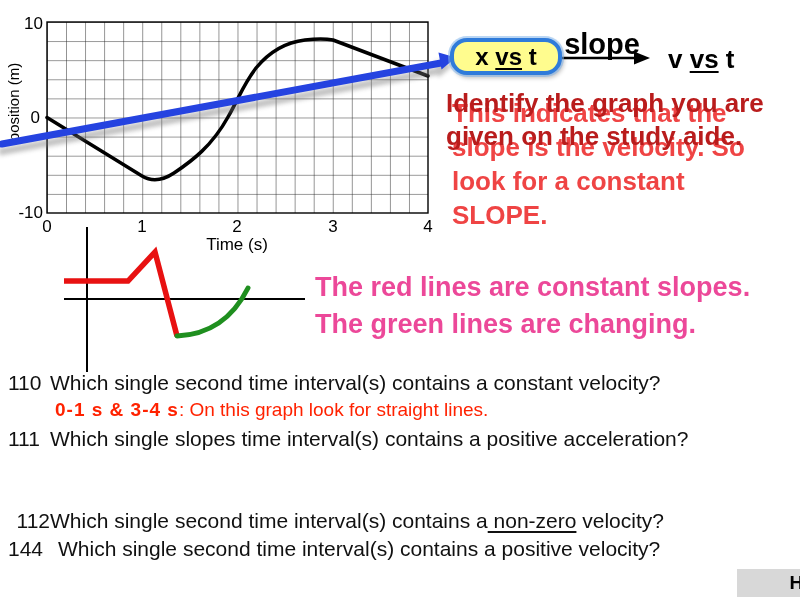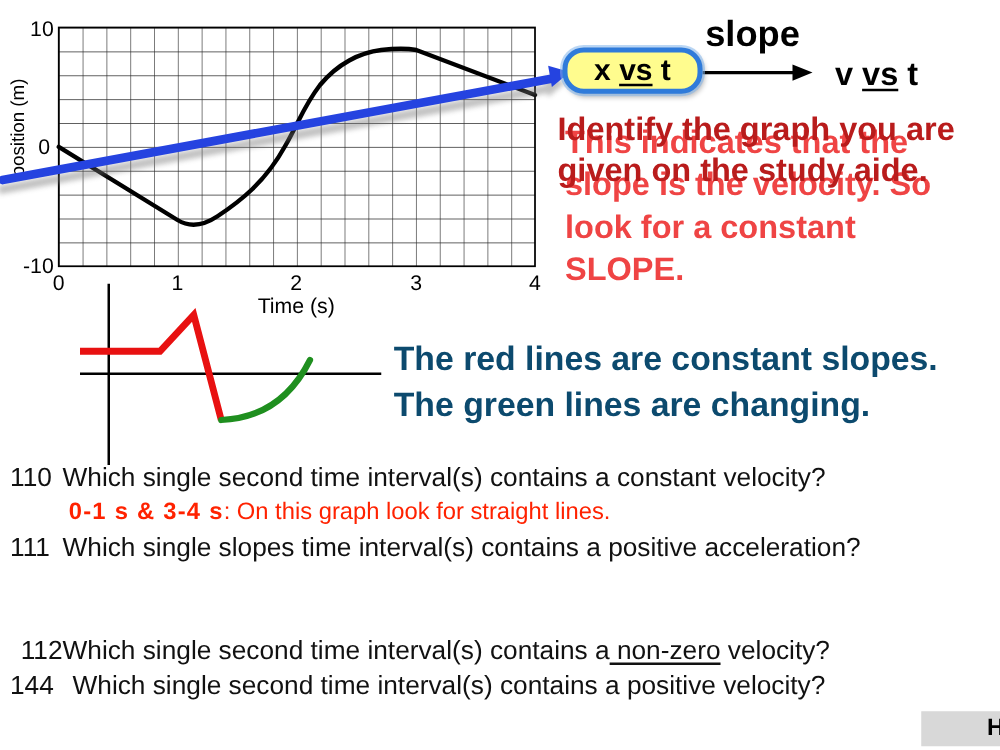--- a/index.html
+++ b/index.html
@@ -12,32 +12,32 @@
   .u{text-decoration:underline;text-underline-offset:3px;}
 
   
   #xvst-box{
     left:450px;top:38px;width:112px;height:37px;box-sizing:border-box;
     background:#fffc8e;border:4px solid #2f7bda;border-radius:17px;
     box-shadow:0 0 0 2px rgba(130,180,235,.55), 2px 3px 4px rgba(0,0,0,.25);
     display:flex;align-items:center;justify-content:center;
     font-size:24px;font-weight:600;z-index:6;
   }
-  #slope-label{left:558px;top:12px;width:88px;text-align:center;font-size:29px;font-weight:600;}
+  #slope-label{left:558px;top:28px;width:88px;text-align:center;font-size:29px;font-weight:600;}
   #vvst-label{left:668px;top:44px;font-size:26px;font-weight:600;}
 
   
   #identify-text{left:446px;top:87px;width:340px;font-size:26px;line-height:33px;
     color:#b91c1c;font-weight:600;z-index:5;}
   #blue-text{left:452px;top:96px;width:320px;font-size:26px;line-height:34px;
     color:#ef4444;font-weight:600;z-index:4;}
 
   
   #statement-text{left:315px;top:269px;font-size:27px;line-height:37px;
-    color:#0c4a6e;font-weight:600;}
+    color:#ec4899;font-weight:600;}
 
   
   .question{left:8px;font-size:21px;color:#111;}
   .qnum{display:inline-block;min-width:42px;}
   #q113 .qnum{min-width:50px;}
   #answer-110{left:55px;top:399px;font-size:19px;color:#ff2200;}
   #answer-110 .bold{font-weight:700;letter-spacing:1px;}
 
   
   #home-button{

